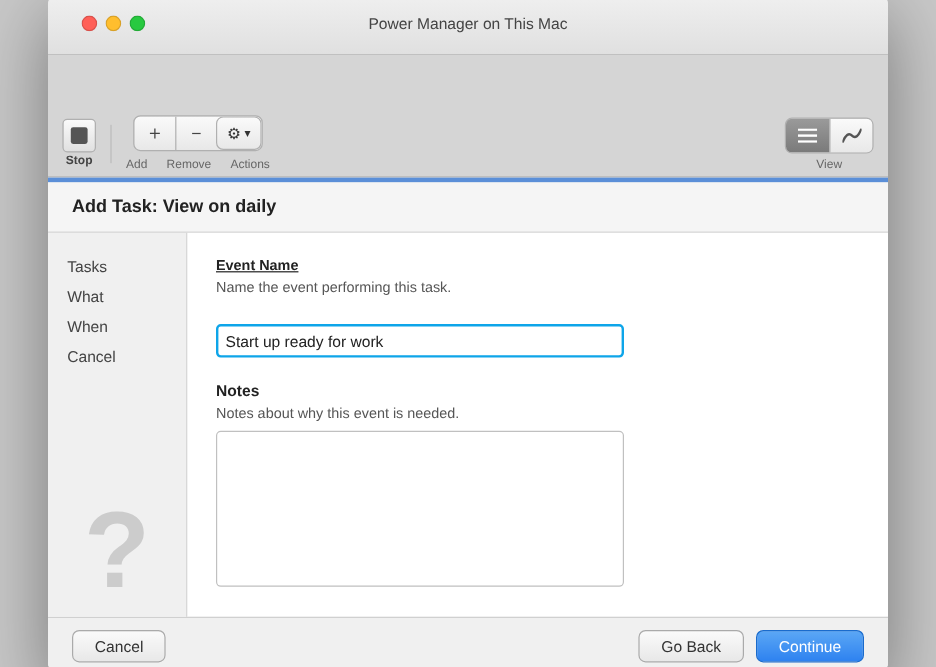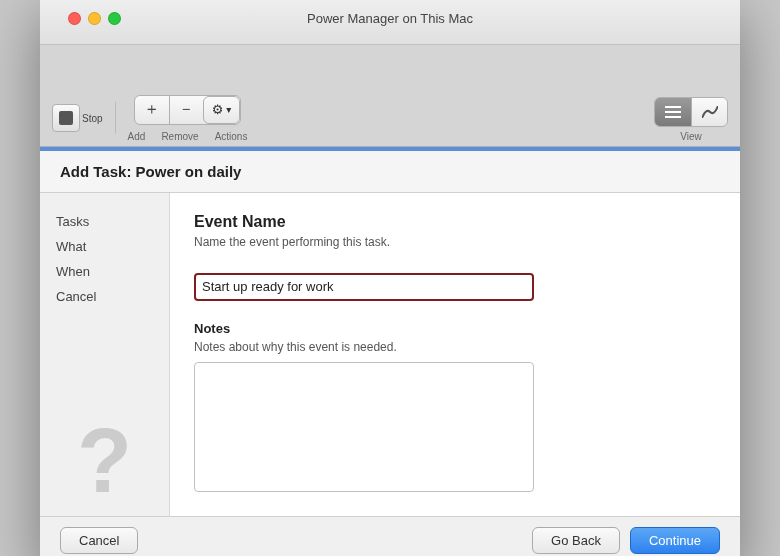--- a/index.html
+++ b/index.html
@@ -126,24 +126,25 @@
     .view-btn.active {
       background: linear-gradient(to bottom, #9a9a9a, #7a7a7a);
     }
 
     .view-btn + .view-btn {
       border-left: 1px solid #b0b0b0;
     }
 
     .stop-btn {
       display: flex;
-      flex-direction: row;
+      flex-direction: column;
       align-items: center;
       gap: 2px;
       cursor: pointer;
+      font-weight: bold;
     }
 
     .stop-icon {
       width: 28px;
       height: 28px;
       border: 1px solid #b0b0b0;
       border-radius: 4px;
       background: linear-gradient(to bottom, #fafafa, #e0e0e0);
       display: flex;
       align-items: center;
@@ -197,21 +198,21 @@
       font-weight: 600;
       color: #222;
     }
 
     .dialog-body {
       display: flex;
       flex: 1;
     }
 
     .sidebar {
-      width: 130px;
+      width: 116px;
       padding: 16px 0;
       border-right: 1px solid #d8d8d8;
       background: #f0f0f0;
       position: relative;
     }
 
     .sidebar-item {
       padding: 5px 16px;
       font-size: 13px;
       color: #444;
@@ -223,37 +224,38 @@
       color: #000;
     }
 
     .content-area {
       flex: 1;
       padding: 20px 24px;
       background: #fff;
     }
 
     .field-label {
-      font-size: 16px;
+      font-size: 12px;
       font-weight: 700;
       color: #222;
       margin-bottom: 4px;
+      text-decoration: underline;
     }
 
     .field-description {
       font-size: 12px;
       color: #555;
       margin-bottom: 24px;
     }
 
     .text-input {
       width: 100%;
       max-width: 340px;
       height: 28px;
-      border: 2px solid #7f1d1d;
+      border: 2px solid #0ea5e9;
       border-radius: 4px;
       padding: 0 6px;
       font-size: 13px;
       font-family: inherit;
       outline: none;
       background: #fff;
       color: #222;
       margin-bottom: 20px;
     }
 
@@ -399,21 +401,21 @@
       </div>
       <span class="toolbar-label">View</span>
     </div>
   </div>
 
   <div class="dialog-container">
 
     <div style="height:4px;background:#5b8fd8;"></div>
 
     <div class="dialog-header">
-      <h2>Add Task: Power on daily</h2>
+      <h2>Add Task: View on daily</h2>
     </div>
 
     <div class="dialog-body">
 
       <div class="sidebar">
         <div class="sidebar-item">
           <span>Tasks</span>
         </div>
         <div class="sidebar-item">
           <span>What</span>

